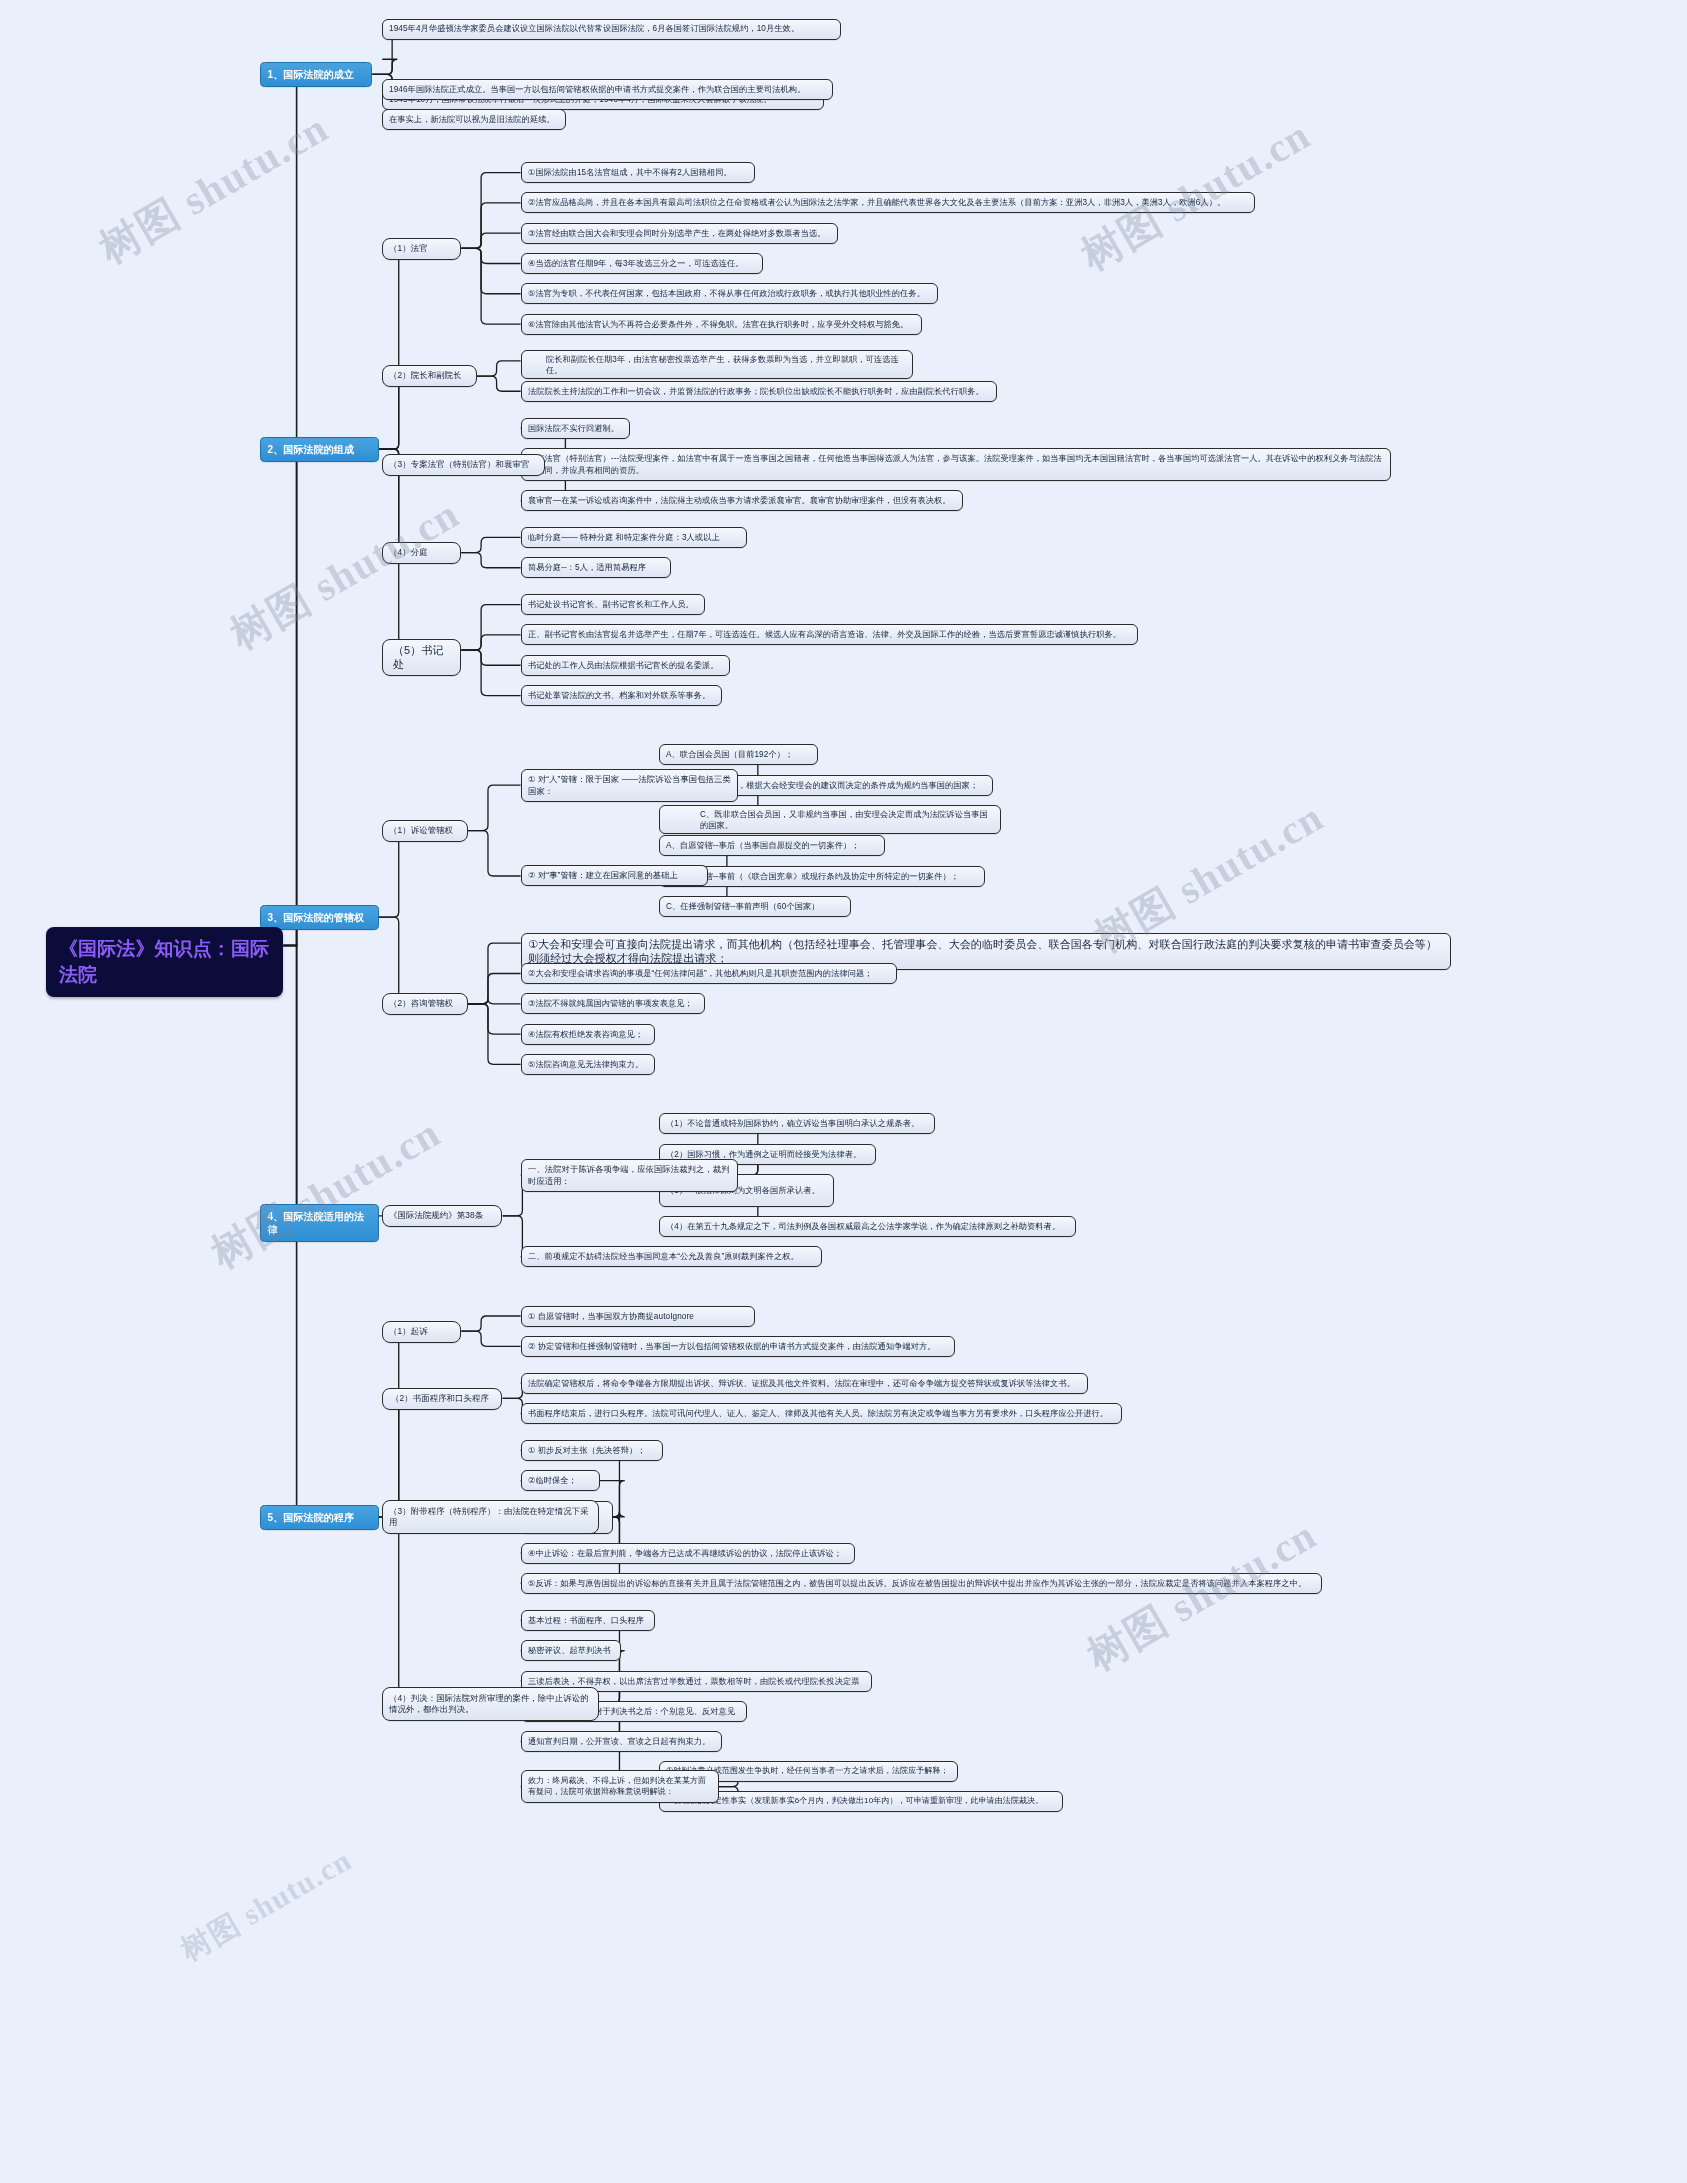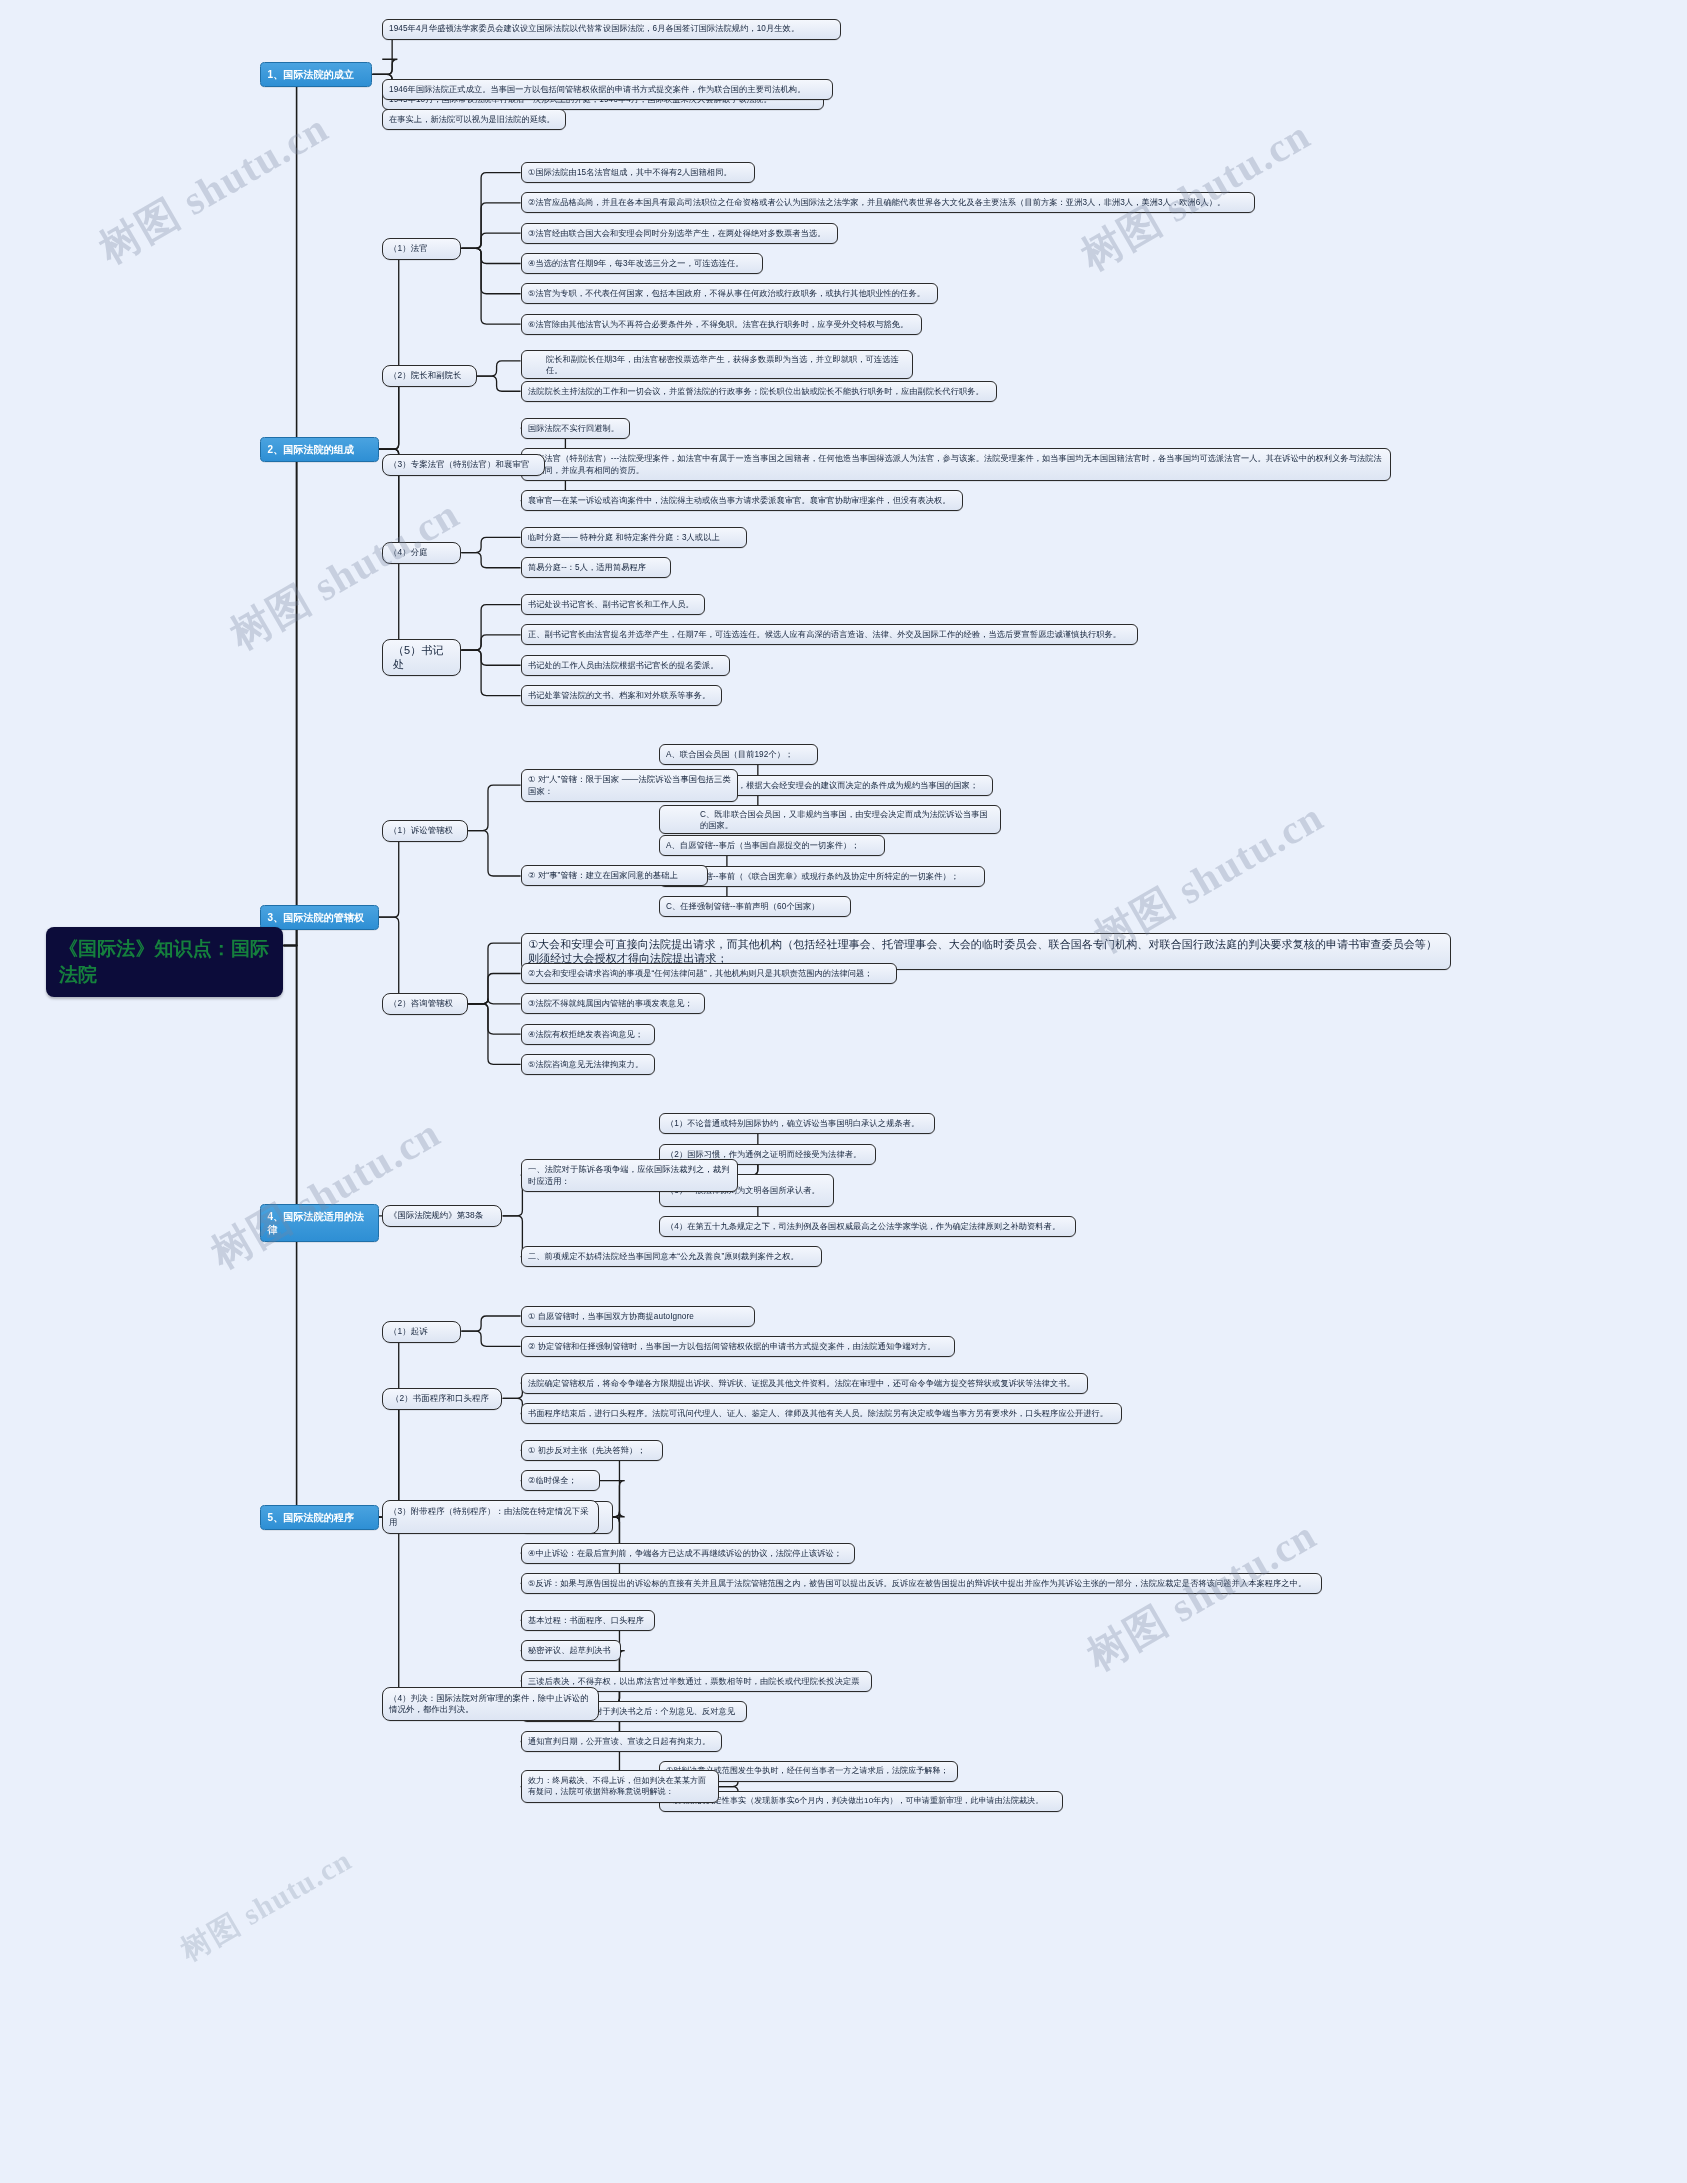--- a/index.html
+++ b/index.html
@@ -13,21 +13,21 @@
   svg.links{position:absolute;left:0;top:0;width:1687px;height:2183px;pointer-events:none;}
 
   .node{position:absolute;box-sizing:border-box;
         border:1.1px solid #2b2b2b;border-radius:6px;
         background:linear-gradient(180deg,#f4f7fd 0%,#dde5f3 100%);
         color:#14233b;display:flex;align-items:center;
         padding:2.6px 6px;line-height:1.35;letter-spacing:0.1px;
         box-shadow:0 0.7px 0 rgba(0,0,0,.10);}
   .node span{display:block;width:100%;}
 
-  .root{background:#0c0c3a;border:none;border-radius:8px;color:#15803d;
+  .root{background:#0c0c3a;border:none;border-radius:8px;color:#8b5cf6;
         font-size:19px;font-weight:700;justify-content:center;
         padding:9.2px 13px;box-shadow:0 1.3px 2.6px rgba(0,0,0,.25);}
 
   .lvl1{background:linear-gradient(180deg,#4aa3e0 0%,#2e8fd4 100%);
         border:1.1px solid #1f6fa8;color:#fff;font-size:10px;font-weight:700;
         justify-content:center;border-radius:4.6px;padding:4.6px 6.6px;}
 
   .lvl2{font-size:9.6px;border-radius:8px;justify-content:center;}
   .lvl3{font-size:8.6px;}
   .lvl4{font-size:8.2px;}

